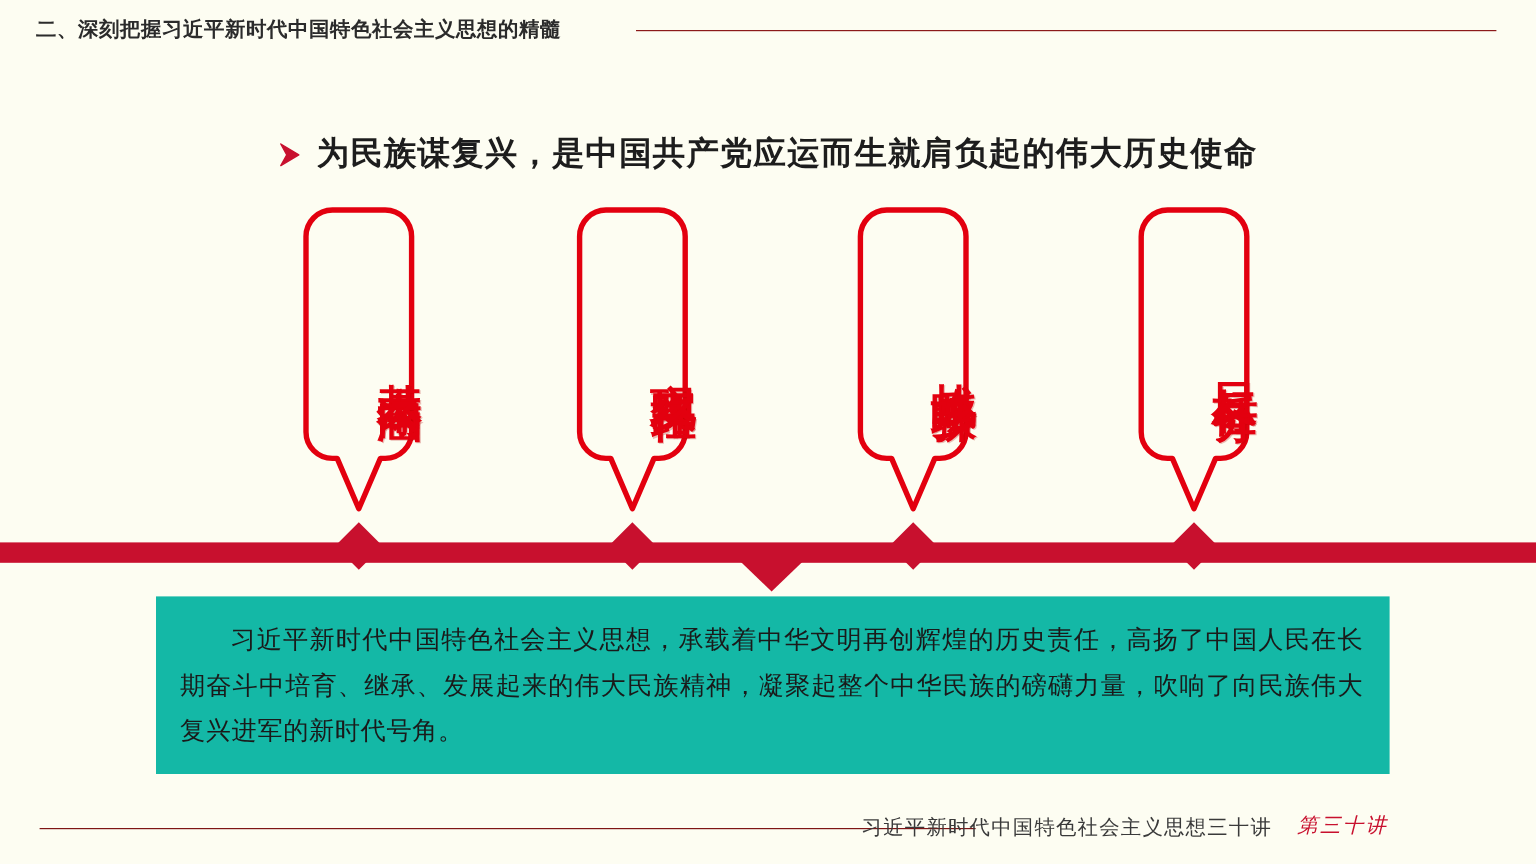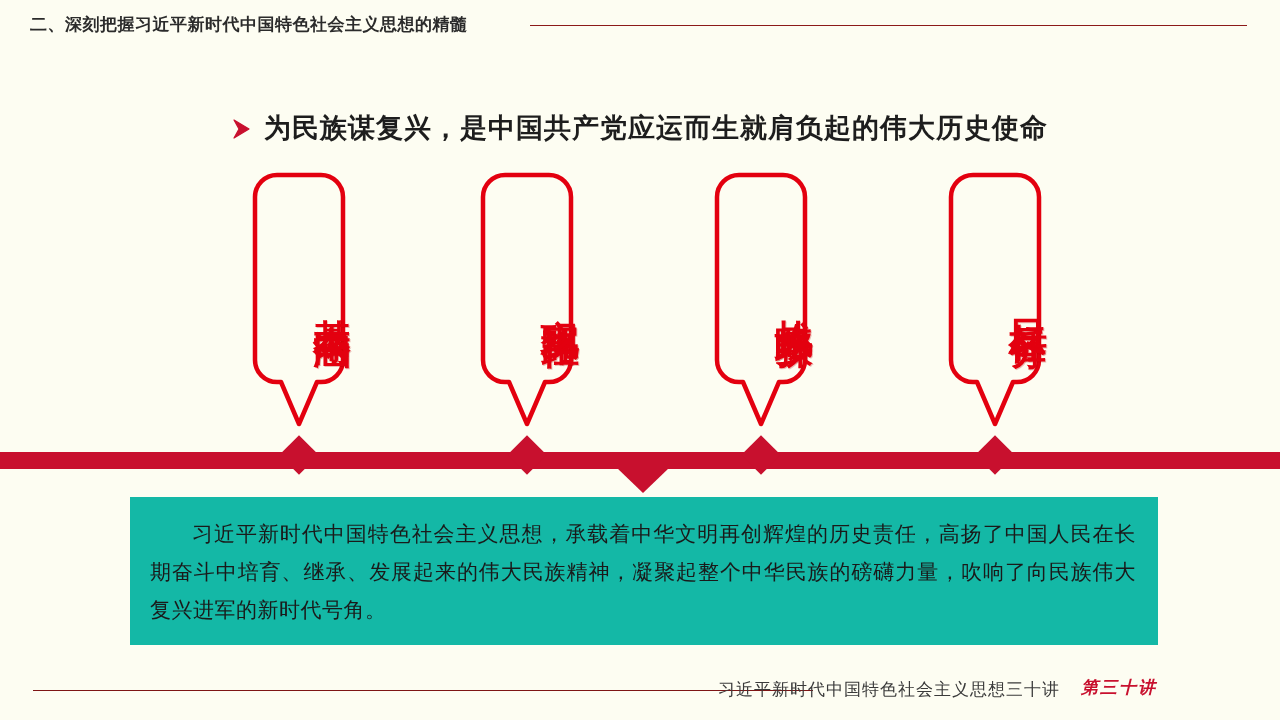--- a/index.html
+++ b/index.html
@@ -188,21 +188,21 @@
     font-size: 17px;
     color: #3a3a3a;
     letter-spacing: 1px;
     white-space: nowrap;
   }
   #footer-lecture-badge {
     position: absolute;
     right: 33px;
     top: 8px;
     font-size: 17px;
-    font-weight: bold;
+    font-weight: normal;
     color: #c8102e;
     letter-spacing: 2px;
     white-space: nowrap;
     font-family: "DejaVu Serif", "Liberation Serif", serif;
     font-style: italic;
   }
 </style>
 </head>
 <body>
 

